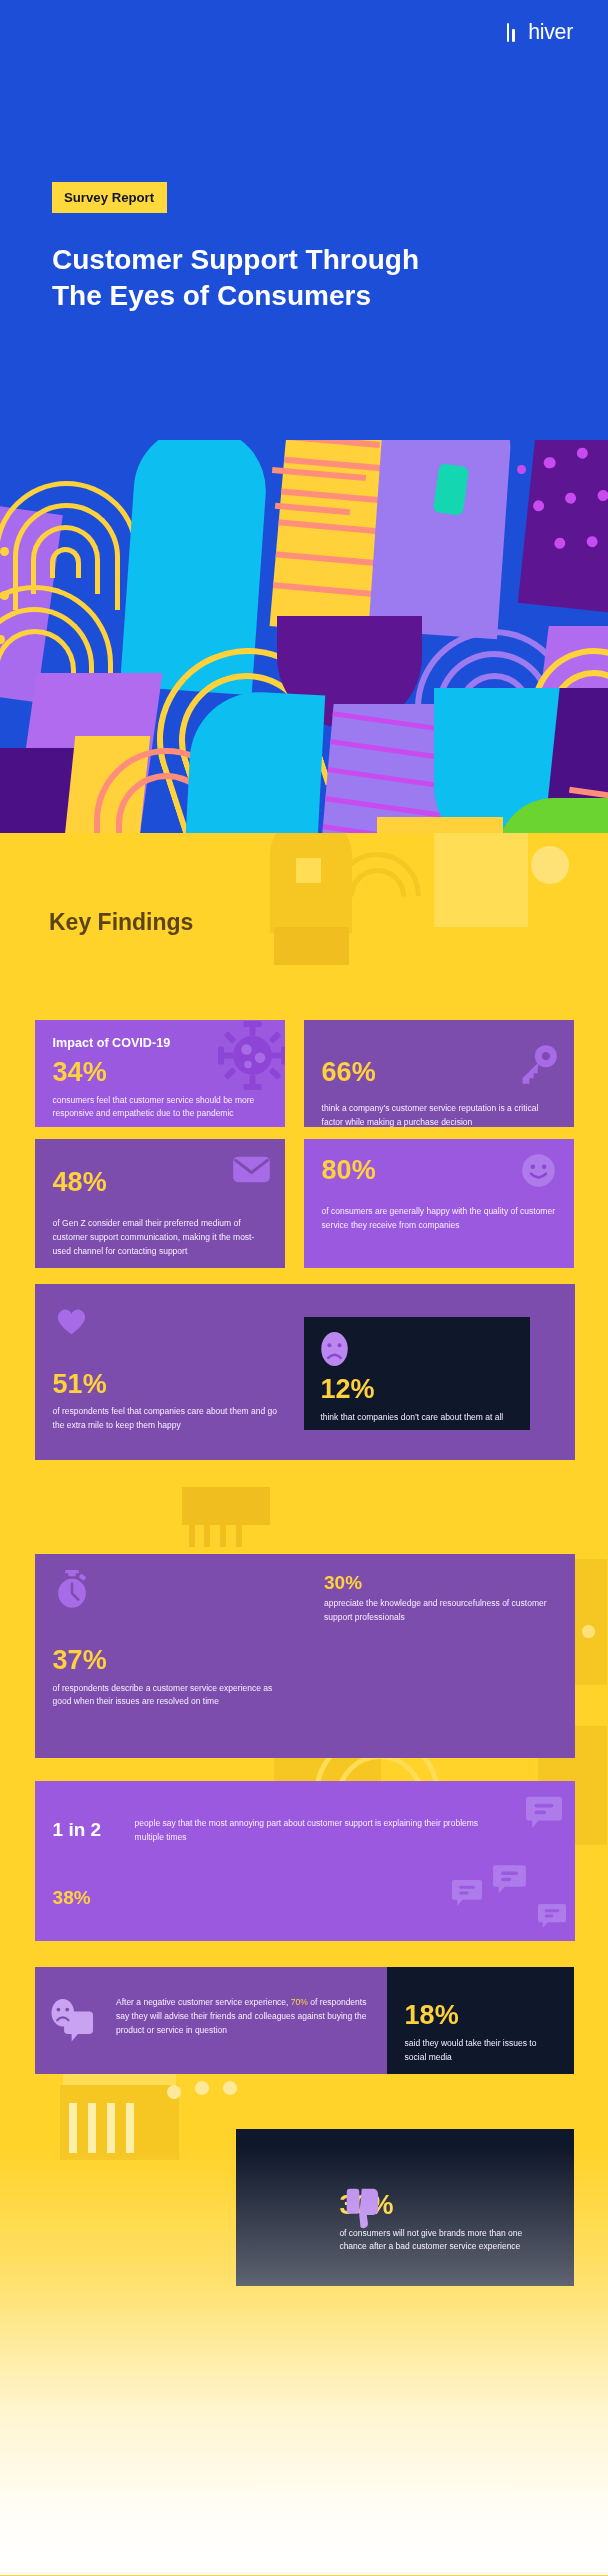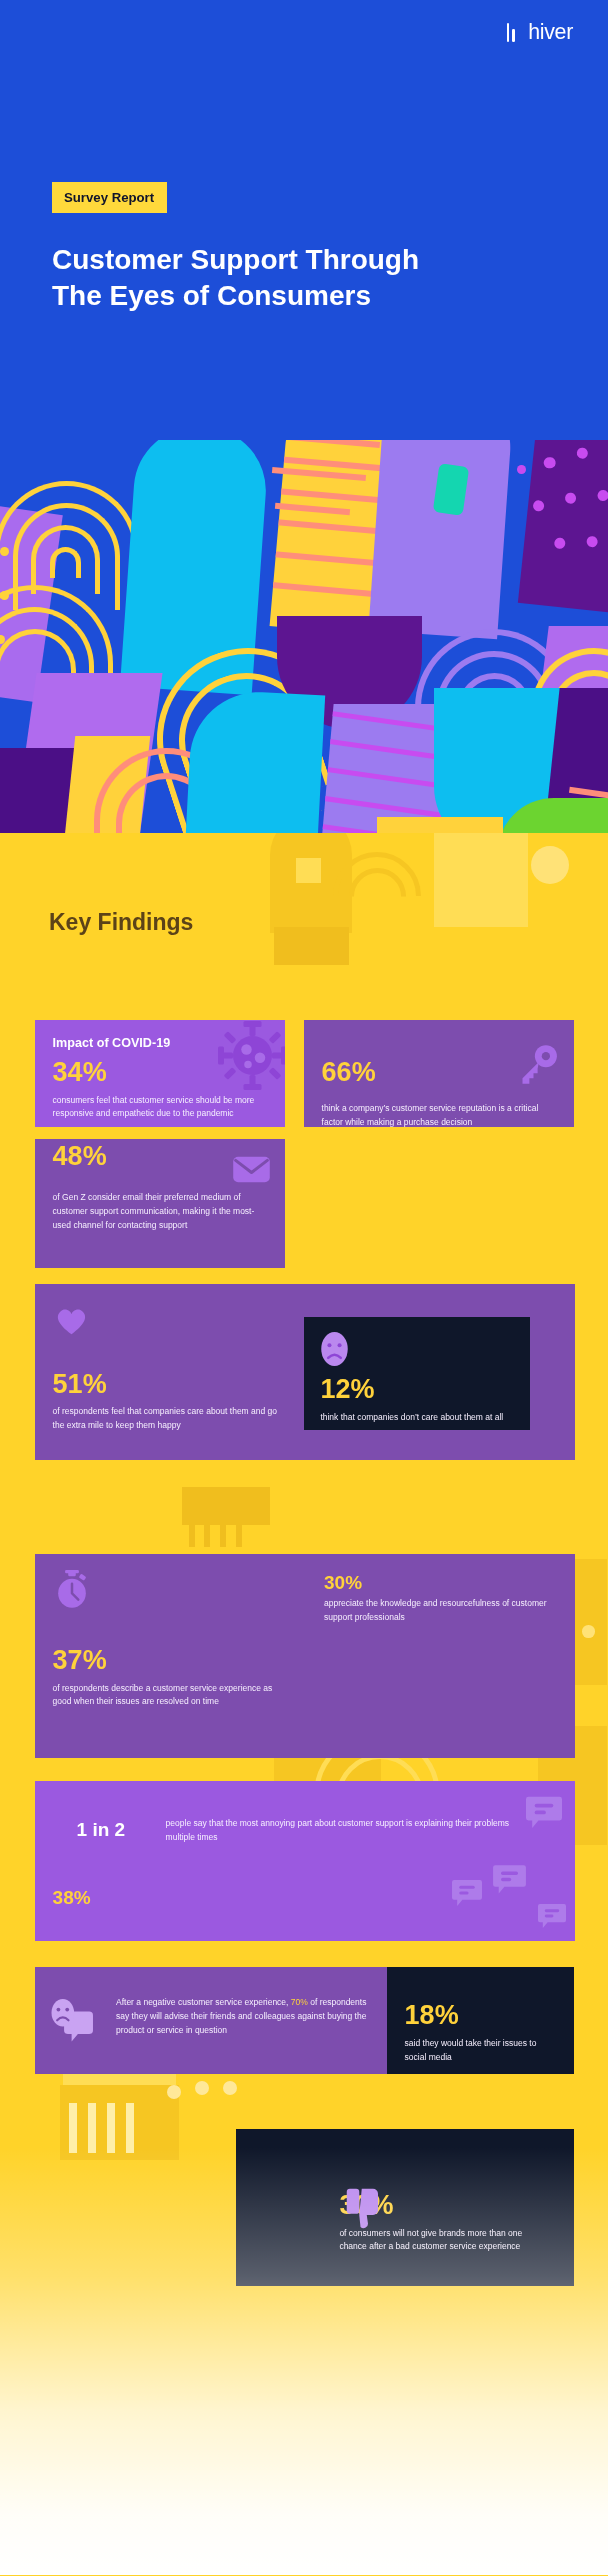--- a/index.html
+++ b/index.html
@@ -272,29 +272,39 @@
         <g fill="#A86BE8">
           <circle cx="42" cy="22" r="16"></circle>
             <circle cx="42" cy="22" r="6" fill="#7D4DAE"></circle>
           <path d="M32 30 L8 54 L8 62 L18 62 L18 54 L24 54 L24 47 L30 47 L30 40 Z"></path>
         </g>
       </svg>
       <div class="stat">66%</div>
       <div class="desc" style="margin-top:16.4px;">think a company’s customer service reputation is a critical factor while making a purchase decision</div>
     </div>
 
-    <div class="card c-dark" style="left:35px;top:306px;width:250px;height:129px;padding-top:4px;">
+    <div class="card c-dark" style="left:35px;top:306px;width:250px;height:129px;padding-top:30px;">
       <svg class="icon-deco" width="39" height="31" viewBox="0 0 64 50" style="right:14px;top:15px;">
         <rect x="2" y="4" width="60" height="42" rx="8" fill="#A86BE8"></rect>
         <path d="M6 10 L32 30 L58 10" stroke="#7D4DAE" stroke-width="5" fill="none" stroke-linecap="round" stroke-linejoin="round"></path>
       </svg>
       <div class="stat">48%</div>
       <div class="desc" style="margin-top:21.4px;">of Gen Z consider email their preferred medium of customer support communication, making it the most-used channel for contacting support</div>
     </div>
 
+    <div class="card c-light" style="left:304px;top:306px;width:270px;height:129px;padding-top:17.6px;">
+      <svg class="icon-deco" width="35" height="35" viewBox="0 0 56 56" style="right:17.6px;top:14px;">
+        <circle cx="28" cy="28" r="26" fill="#AE7BEA"></circle>
+        <circle cx="19" cy="22" r="3.5" fill="#8E45D6"></circle>
+          <circle cx="37" cy="22" r="3.5" fill="#8E45D6"></circle>
+        <path d="M16 33 Q28 45 40 33" stroke="#8E45D6" stroke-width="4" fill="none" stroke-linecap="round"></path>
+      </svg>
+      <div class="stat">80%</div>
+      <div class="desc" style="margin-top:21.4px;">of consumers are generally happy with the quality of customer service they receive from companies</div>
+    </div>
 
     <div class="card c-dark" style="left:35px;top:451px;width:540px;height:176px;padding:17.6px 17.6px;">
       <svg class="icon-deco" width="35" height="33" viewBox="0 0 56 52" style="left:19px;top:20px;">
         <path d="M28 48 C6 32 2 20 10 12 C17 5 26 10 28 16 C30 10 39 5 46 12 C54 20 50 32 28 48Z" fill="#A86BE8"></path>
       </svg>
       <div class="stat" style="margin-top:69px;">51%</div>
       <div class="desc" style="width:226px;">of respondents feel that companies care about them and go the extra mile to keep them happy</div>
     </div>
 
     <div class="card c-inner" style="left:304px;top:484px;width:226px;height:113px;padding:15px 16.4px;">
@@ -346,21 +356,21 @@
         <path d="M4 4 h50 a4 4 0 0 1 4 4 v30 a4 4 0 0 1 -4 4 h-34 l-10 12 v-12 h-6 a4 4 0 0 1 -4 -4 v-30 a4 4 0 0 1 4 -4z" fill="#AE7BEA"></path>
         <rect x="14" y="15" width="30" height="6" rx="3" fill="#9B59E0"></rect>
         <rect x="14" y="26" width="18" height="6" rx="3" fill="#9B59E0"></rect>
       </svg>
       <svg class="icon-deco" width="28" height="29" viewBox="0 0 58 60" style="right:8.8px;top:121px;">
         <path d="M4 4 h50 a4 4 0 0 1 4 4 v30 a4 4 0 0 1 -4 4 h-34 l-10 12 v-12 h-6 a4 4 0 0 1 -4 -4 v-30 a4 4 0 0 1 4 -4z" fill="#AE7BEA"></path>
         <rect x="14" y="15" width="30" height="6" rx="3" fill="#9B59E0"></rect>
         <rect x="14" y="26" width="18" height="6" rx="3" fill="#9B59E0"></rect>
       </svg>
 
-      <div style="position:absolute;left:17.6px;top:36px;display:flex;align-items:flex-start;gap:17px;width:440px;margin-left:24px;">
+      <div style="position:absolute;left:17.6px;top:36px;display:flex;align-items:flex-start;gap:10px;width:440px;">
         <div class="stat-sm stat-white" style="min-width:72px;white-space:nowrap;padding-top:3.1px;">1 in 2</div>
         <div class="desc" style="margin-top:0;width:355px;">people say that the most annoying part about customer support is explaining their problems multiple times</div>
       </div>
 
       <div style="position:absolute;left:17.6px;top:94px;display:flex;align-items:flex-start;gap:10px;width:440px;">
         <div class="stat-sm" style="min-width:72px;white-space:nowrap;padding-top:12.6px;">38%</div>
       </div>
     </div>
 
     <div class="card c-dark" style="left:35px;top:1134px;width:352px;height:107px;padding:16.4px 16.4px 16.4px 19px;">

